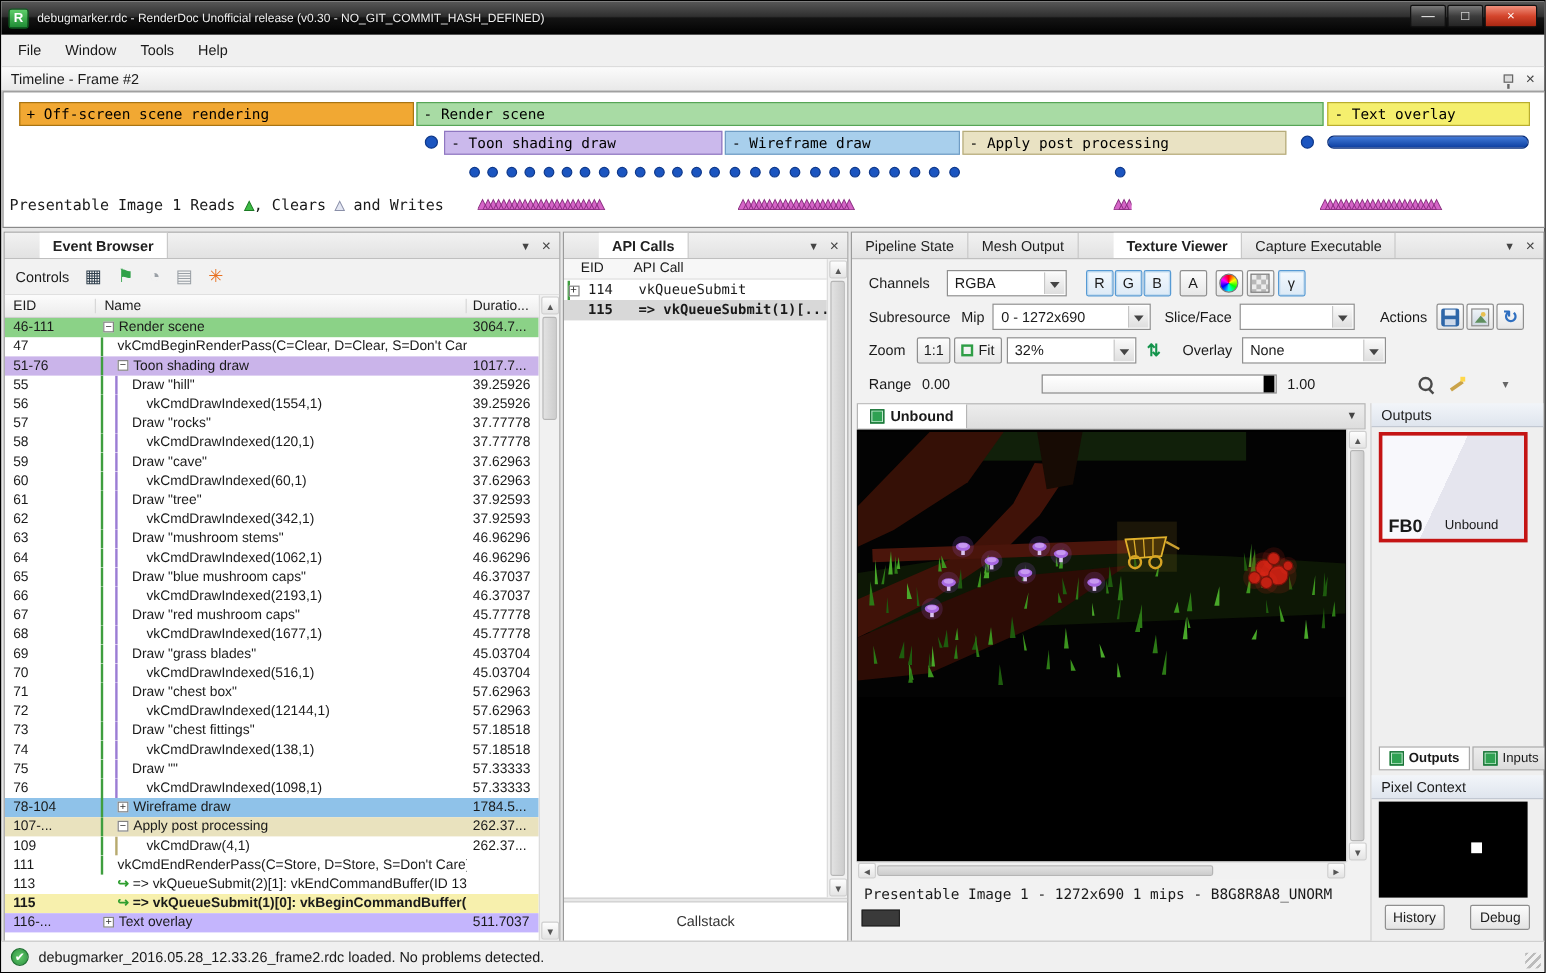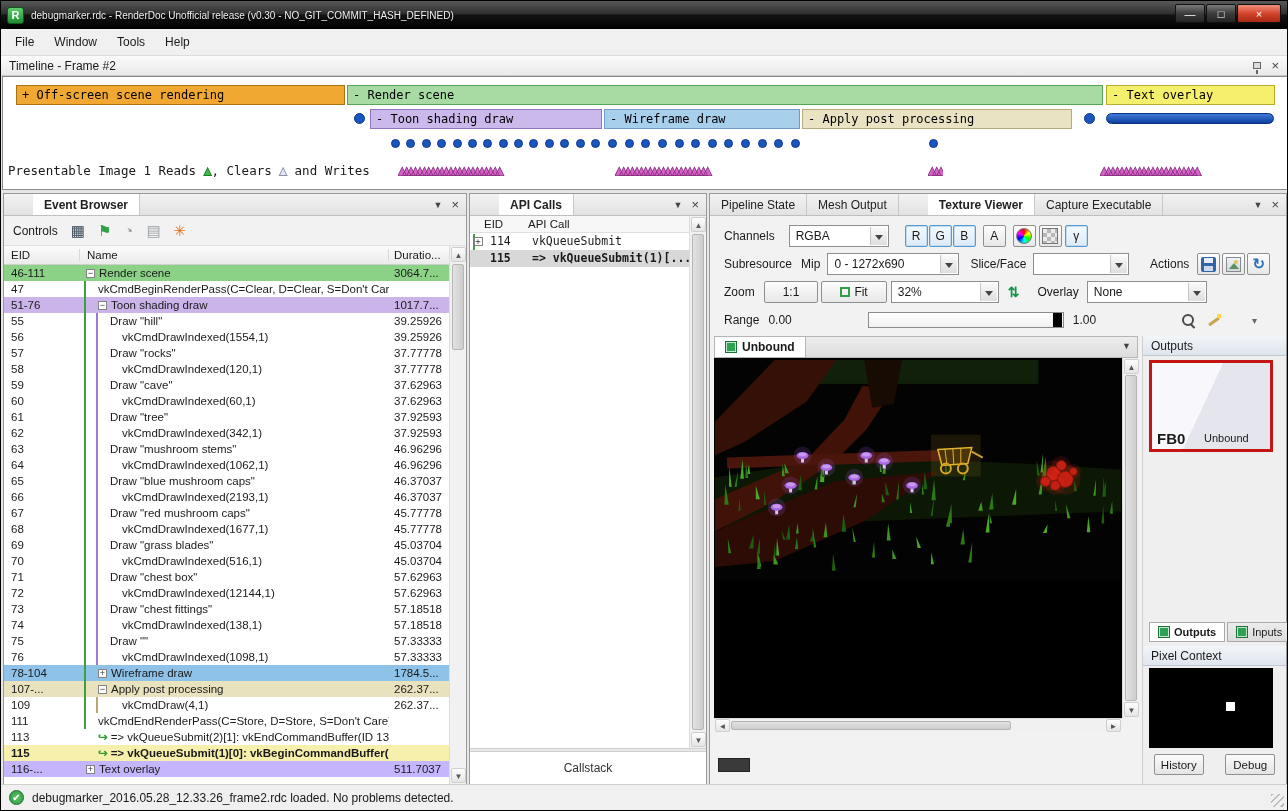--- a/index.html
+++ b/index.html
@@ -111,21 +111,21 @@
   .api-eid { width:42px; flex:none; }
   .api-call { flex:1; overflow:hidden; white-space:nowrap; }
   .api-green-line { position:absolute; left:3px; top:40px; width:2px; height:32px; background:#3f9e3f; }
   .cs-divider { position:absolute; left:0; right:0; bottom:32px; height:4px; background:#e8e8e8;
     border-top:1px solid #cfcfcf; border-bottom:1px solid #cfcfcf; }
   .cs-label { position:absolute; left:0; right:0; bottom:9px; text-align:center; color:#333; }
 
   
   #tex-panel { left:708px; width:578px; background:#f2f2f2; }
   .tv-row { position:absolute; left:14px; right:6px; height:24px; display:flex; align-items:center; }
-  .btn { display:inline-flex; align-items:center; justify-content:center; height:22px; padding:0 18px;
+  .btn { display:inline-flex; align-items:center; justify-content:center; height:22px; padding:0 5px;
     border:1px solid #8f8f8f; background:linear-gradient(#fdfdfd,#e7e7e7); border-radius:2px; font-size:12px; }
   .btn.sq { width:23px; padding:0; }
   .btn.tog { border-color:#569ad4; box-shadow:inset 0 0 0 1px #c3dcf0; background:linear-gradient(#f3f9fe,#ddeaf6); }
   .combo { position:relative; height:22px; border:1px solid #8f8f8f; background:#fff; display:inline-flex;
     align-items:center; padding:0 20px 0 6px; font-size:12px; white-space:nowrap; overflow:hidden; }
   .combo::before { content:''; position:absolute; top:1px; right:1px; bottom:1px; width:16px;
     background:linear-gradient(#fafafa,#dedede); border-left:1px solid #c6c6c6; }
   .combo::after { content:''; position:absolute; right:5px; top:9px; border:4px solid transparent; border-top:5px solid #444; }
   .wheel-ic { width:16px; height:16px; border-radius:50%; border:1px solid #777;
     background:conic-gradient(#f00,#ff0,#0f0,#0ff,#00f,#f0f,#f00); }
@@ -747,20 +747,21 @@
     <div class="vscroll" id="img-vscroll">
       <div class="sbtn top">▲</div>
       <div class="sthumb" style="top:17px; height:326px;"></div>
       <div class="sbtn bot">▼</div>
     </div>
     <div class="hscroll" id="img-hscroll">
       <div class="sbtn left">◄</div>
       <div class="sthumb-h" style="left:17px; width:280px;"></div>
       <div class="sbtn right">►</div>
     </div>
+    <div id="tex-status" class="mono">Presentable Image 1 - 1272x690 1 mips - B8G8R8A8_UNORM</div>
     <div id="tex-swatch"></div>
 
     <div id="out-col">
       <div class="side-header">Outputs</div>
       <div id="fb-thumb">
         <span class="fb-label">FB0</span>
         <span class="fb-sub">Unbound</span>
       </div>
       <div id="outin-tabs">
           <span class="mini-tab active">

